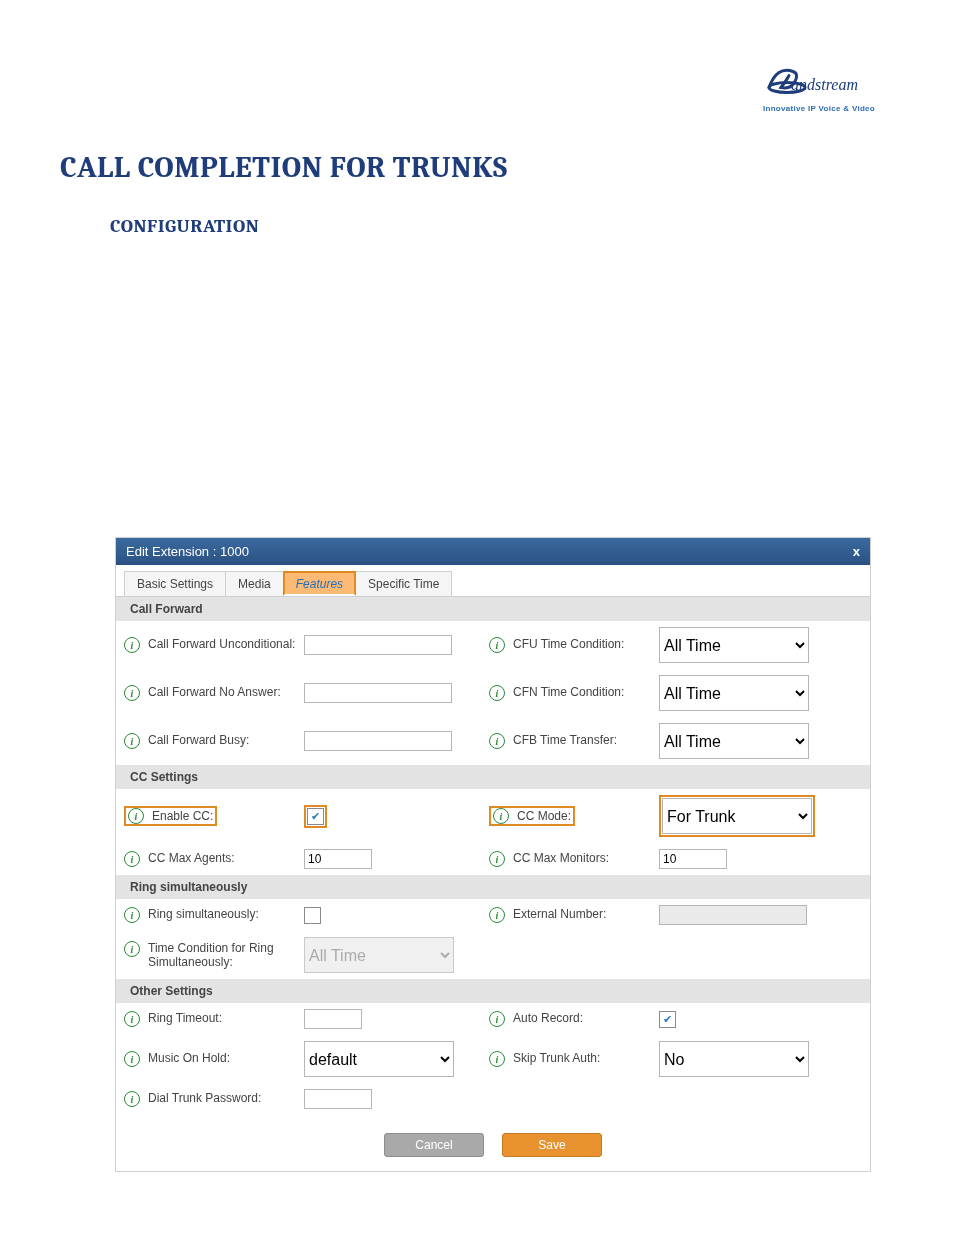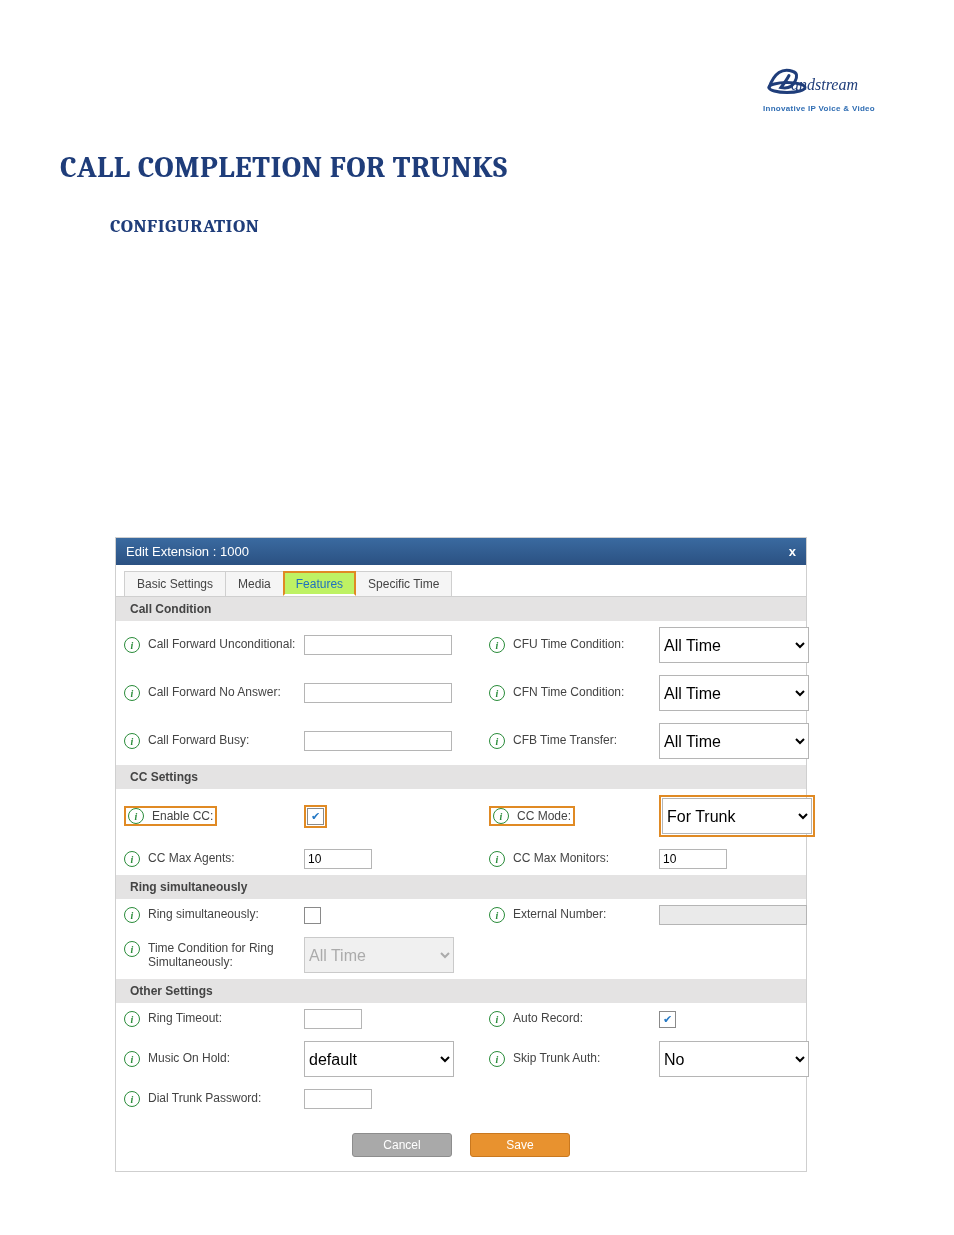--- a/index.html
+++ b/index.html
@@ -1,28 +1,28 @@
 <!DOCTYPE html>
 <html><head>
 <meta charset="utf-8">
 <style>
   html,body{margin:0;padding:0;background:#fff;font-family:Arial,Helvetica,sans-serif;color:#222;}
-  .page{width:954px;min-height:1235px;margin:0 auto;position:relative;box-sizing:border-box;padding:50px 92px 40px 60px;}
+  .page{width:954px;min-height:1235px;margin:0 auto;position:relative;box-sizing:border-box;padding:50px 28px 40px 60px;}
   .brand{position:absolute;top:55px;right:60px;width:150px;text-align:center;}
   .brand svg{width:120px;height:45px;}
   .brand .tag{font-size:8px;color:#2f6db3;letter-spacing:0.3px;font-weight:bold;}
   h1.title{font-family:"Cambria","Georgia",serif;font-size:30px;color:#1f3d7a;text-align:left;margin:100px 0 30px 0;font-weight:bold;letter-spacing:0.5px;}
   h2.section{font-family:"Cambria","Georgia",serif;font-size:19px;color:#1f3d7a;font-weight:bold;margin:10px 0 20px 50px;letter-spacing:0.5px;}
 
   .dialog{margin:300px 55px 0 55px;border:1px solid #cfcfcf;font-size:12px;color:#333;}
   .dlg-head{background:linear-gradient(#3a6aa0,#2b5182);color:#fff;padding:6px 10px;display:flex;justify-content:space-between;align-items:center;font-size:13px;}
   .dlg-head .close{font-weight:bold;font-size:13px;cursor:pointer;}
   .tabs{display:flex;border-bottom:1px solid #cfcfcf;padding:6px 8px 0 8px;gap:0;}
   .tabs .tab{padding:5px 12px 4px 12px;border:1px solid #cfcfcf;border-bottom:none;background:#f5f5f5;color:#444;margin-right:-1px;font-size:12px;cursor:pointer;}
-  .tabs .tab.active{background:#bef264;color:#1f6fbf;border:2px solid #e08a24;border-bottom:2px solid #fff;position:relative;z-index:2;padding:4px 11px 3px 11px;}
+  .tabs .tab.active{background:#fdba74;color:#1f6fbf;border:2px solid #e08a24;border-bottom:2px solid #fff;position:relative;z-index:2;padding:4px 11px 3px 11px;font-style:italic;}
 
   .grp-title{background:#e4e3e3;padding:5px 14px;font-weight:bold;color:#444;font-size:12px;}
   .grp{padding:0 8px;}
   .row{display:flex;align-items:center;padding:6px 0;}
   .row .cell{display:flex;align-items:flex-start;}
   .row .cell.left{flex:0 0 180px;}
   .row .cell.ctrl{flex:0 0 180px;}
   .row .spacer{flex:0 0 5px;}
   .row .cell.right-lbl{flex:0 0 170px;}
   .row .cell.right-ctrl{flex:0 0 150px;}
@@ -67,21 +67,21 @@
       <span class="close">x</span>
     </div>
 
     <div class="tabs">
       <div class="tab">Basic Settings</div>
       <div class="tab">Media</div>
       <div class="tab active">Features</div>
       <div class="tab">Specific Time</div>
     </div>
 
-    <div class="grp-title">Call Condition</div>
+    <div class="grp-title">Call Forward</div>
     <div class="grp">
       <div class="row">
         <div class="cell left">
             <span class="info-icon">i</span>
             <span class="lbl">Call Forward Unconditional:</span>
           </div>
         <div class="cell ctrl">
             <input class="txt" value="" style="">
           </div>
         <div class="spacer"></div>

